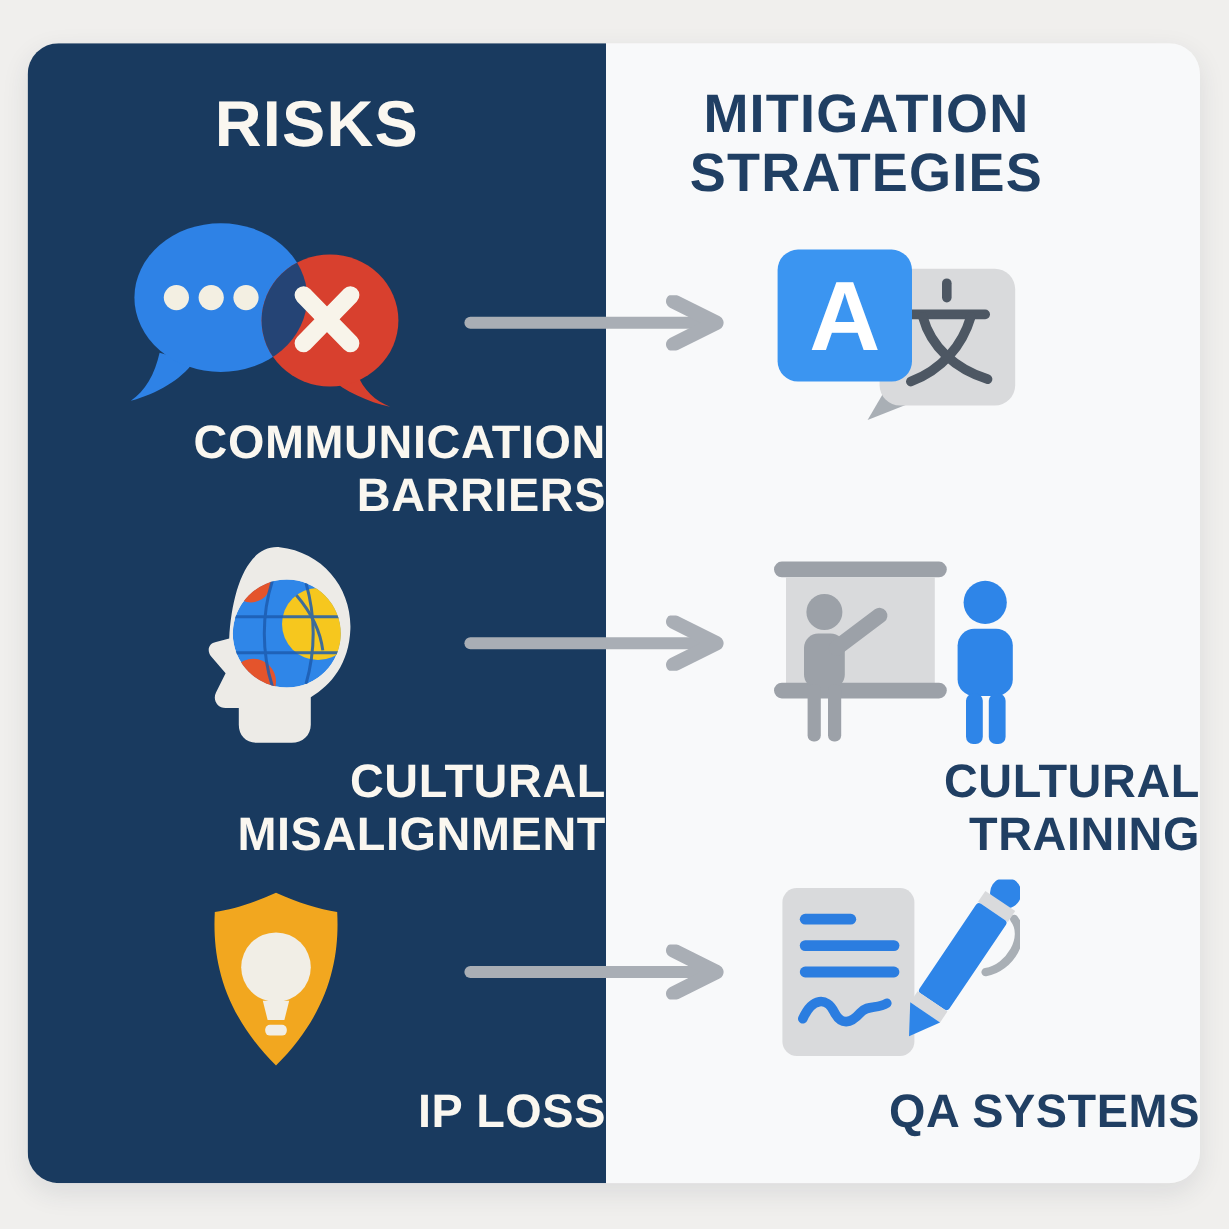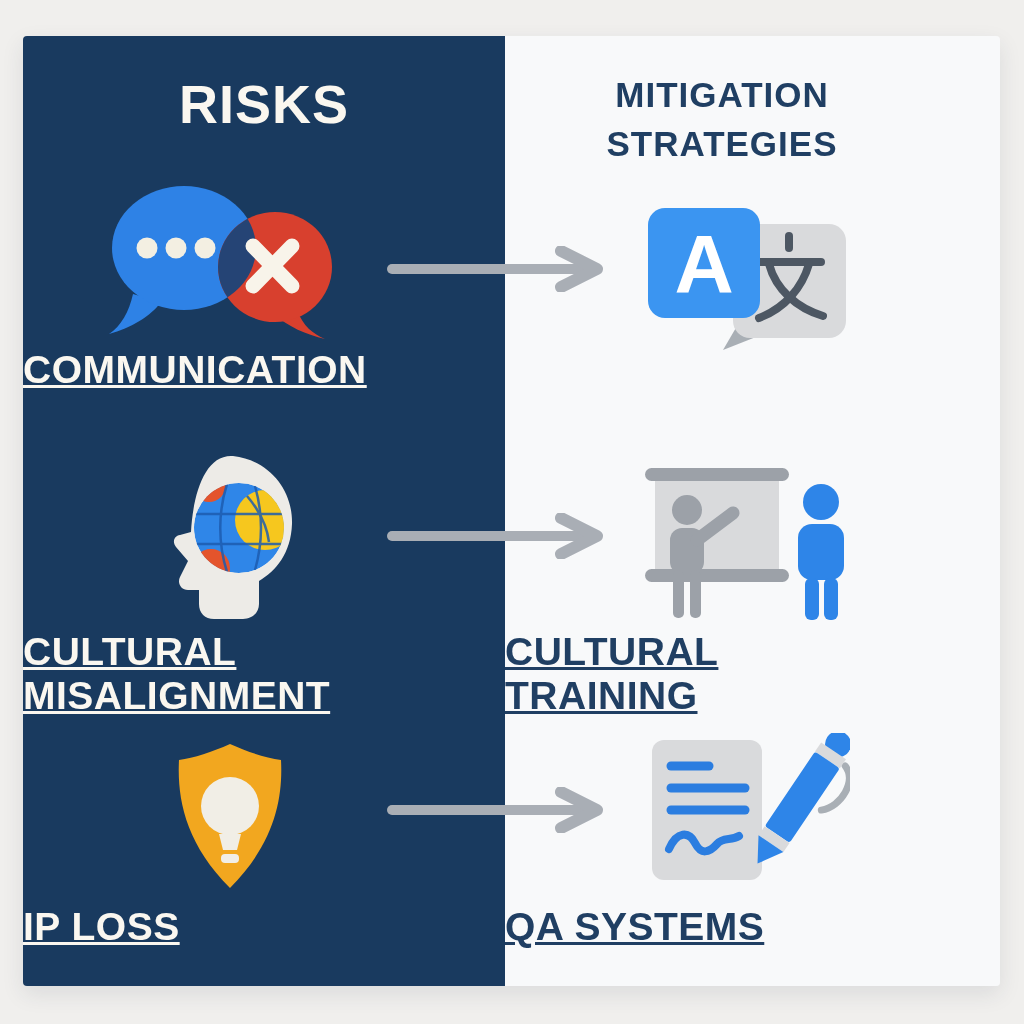--- a/index.html
+++ b/index.html
@@ -3,29 +3,29 @@
 <meta charset="utf-8">
 <style>
   html,body{margin:0;padding:0;}
   body{
     width:1024px;height:1024px;position:relative;overflow:hidden;
     background:var(--page-bg,#f0efed);
     font-family:"Liberation Sans", sans-serif;
   }
   .card{
     position:absolute;left:23px;top:36px;width:977px;height:950px;
-    border-radius:4px;overflow:hidden;
+    border-radius:26px;overflow:hidden;
     box-shadow:0 8px 22px rgba(40,50,70,0.10);
   }
   .panel-left{position:absolute;left:0;top:0;width:482px;height:100%;background:var(--panel-navy,#193a5f);}
   .panel-right{position:absolute;left:482px;top:0;width:495px;height:100%;background:var(--panel-white,#f8f9fa);}
   .title{position:absolute;font-weight:bold;text-align:center;letter-spacing:1px;margin:0;}
   .risks-title{left:0;top:38px;width:482px;font-size:54px;line-height:60px;color:var(--label-white,#faf7f0);}
-  .mit-title{left:482px;top:34px;width:434px;font-size:35px;line-height:49px;color:var(--title-navy,#203f63);}
-  .label{position:absolute;font-weight:bold;text-align:left;font-size:39px;line-height:44px;letter-spacing:0.5px;text-decoration:underline;}
+  .mit-title{left:482px;top:34px;width:434px;font-size:45px;line-height:49px;color:var(--title-navy,#203f63);}
+  .label{position:absolute;font-weight:bold;text-align:right;font-size:39px;line-height:44px;letter-spacing:0.5px;}
   .label.left-col{left:0;width:482px;color:var(--label-white,#faf7f0);}
   .label.right-col{left:482px;width:495px;color:var(--title-navy,#203f63);}
   .icon{position:absolute;}
   .arrow{position:absolute;left:362px;width:235px;height:46px;}
 </style>
 </head>
 <body>
 
 <div class="card">
   <div class="panel-left"></div>
@@ -71,20 +71,21 @@
       <line x1="112" y1="60" x2="176" y2="60"></line>
       <path d="M164,62 C157,86 140,106 114,116"></path>
       <path d="M124,62 C131,88 152,106 178,114"></path>
     </g>
     <rect x="3" y="6" width="112" height="110" rx="17" fill="var(--translate-blue)"></rect>
     <text x="59" y="90" text-anchor="middle" font-size="82" font-weight="bold" fill="#ffffff">A</text>
   </svg>
 
   <div class="label left-col" style="top:312px">
     <div>COMMUNICATION</div>
+    <div>BARRIERS</div>
   </div>
   <div class="label right-col" style="top:312px">
   </div>
 
   <svg class="icon" style="left:132px;top:416px" width="140" height="168" viewBox="0 0 140 168">
     <defs>
         <clipPath id="globeClip">
           <circle cx="84" cy="76" r="45"></circle>
         </clipPath>
       </defs>

